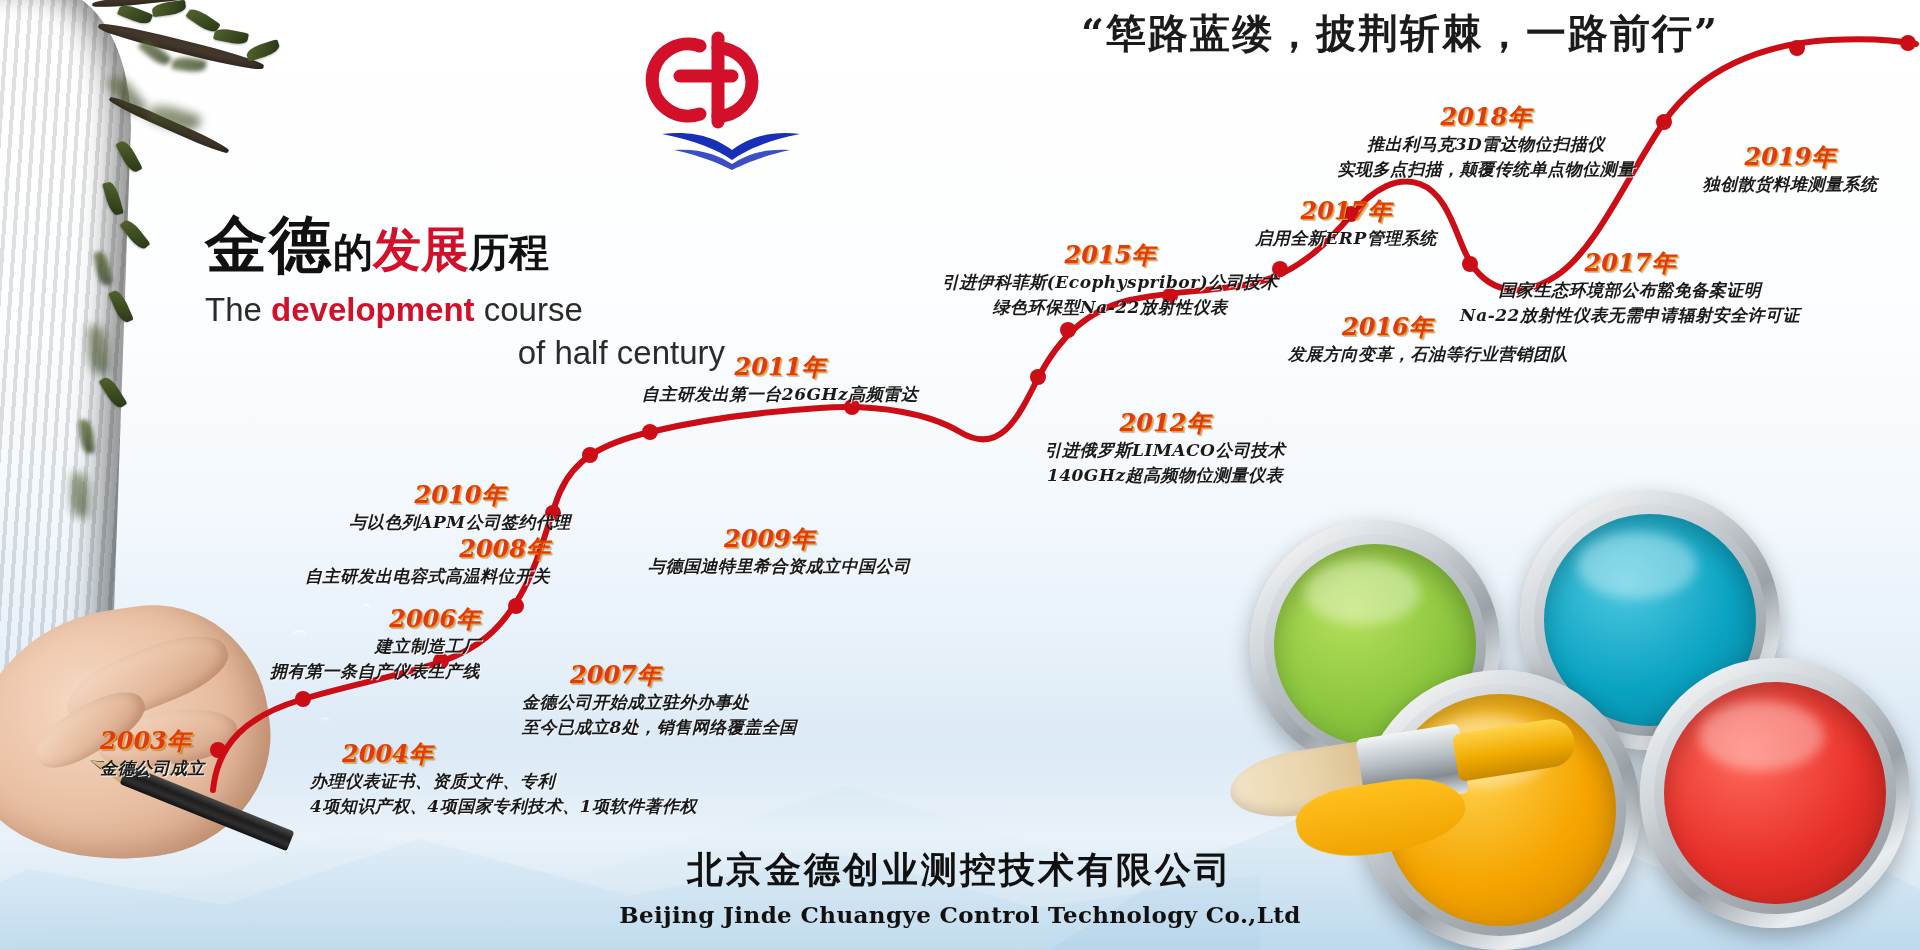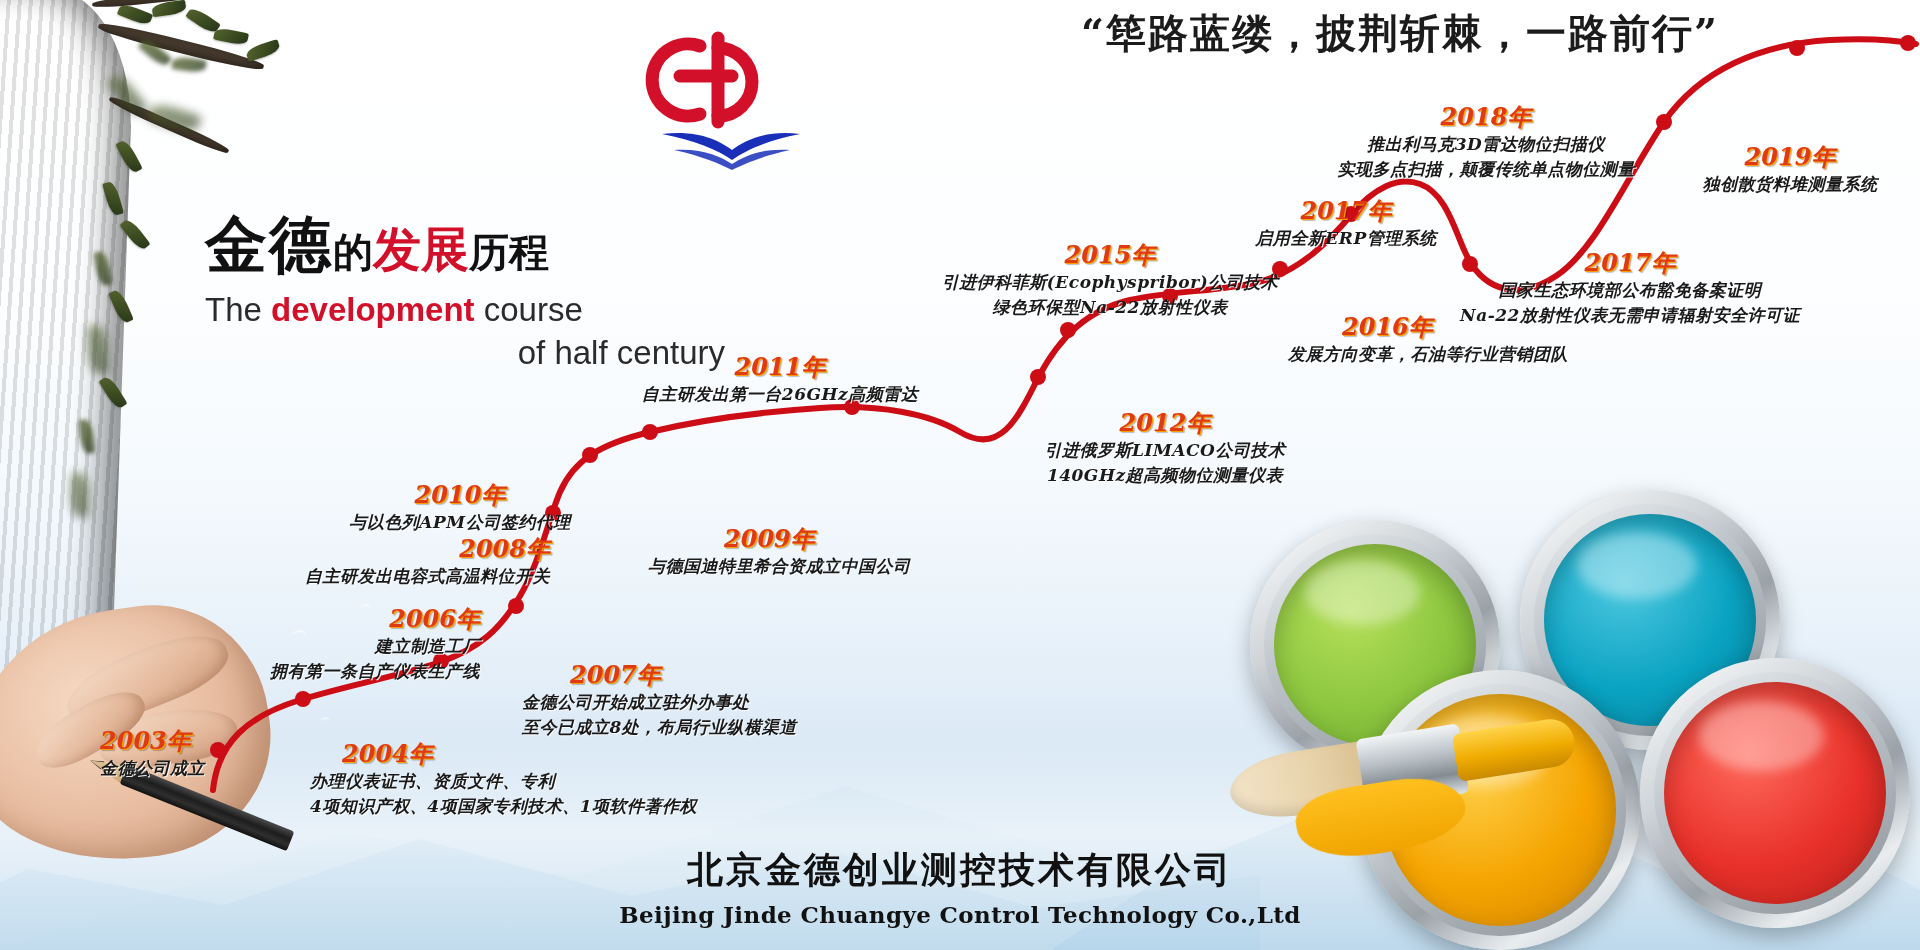--- a/index.html
+++ b/index.html
@@ -350,21 +350,21 @@
 
   <div class="ms r" style="left:160px;top:604px;width:320px;">
     <div class="year">2006年</div>
     <div class="line">建立制造工厂</div>
     <div class="line">拥有第一条自产仪表生产线</div>
   </div>
 
   <div class="ms l" style="left:522px;top:660px;">
     <div class="year" style="padding-left:48px;">2007年</div>
     <div class="line">金德公司开始成立驻外办事处</div>
-    <div class="line">至今已成立8处，布局行业纵横渠道</div>
+    <div class="line">至今已成立8处，销售网络覆盖全国</div>
   </div>
 
   <div class="ms r" style="left:240px;top:534px;width:310px;">
     <div class="year">2008年</div>
     <div class="line">自主研发出电容式高温料位开关</div>
   </div>
 
   <div class="ms l" style="left:648px;top:524px;">
     <div class="year" style="padding-left:76px;">2009年</div>
     <div class="line">与德国迪特里希合资成立中国公司</div>

